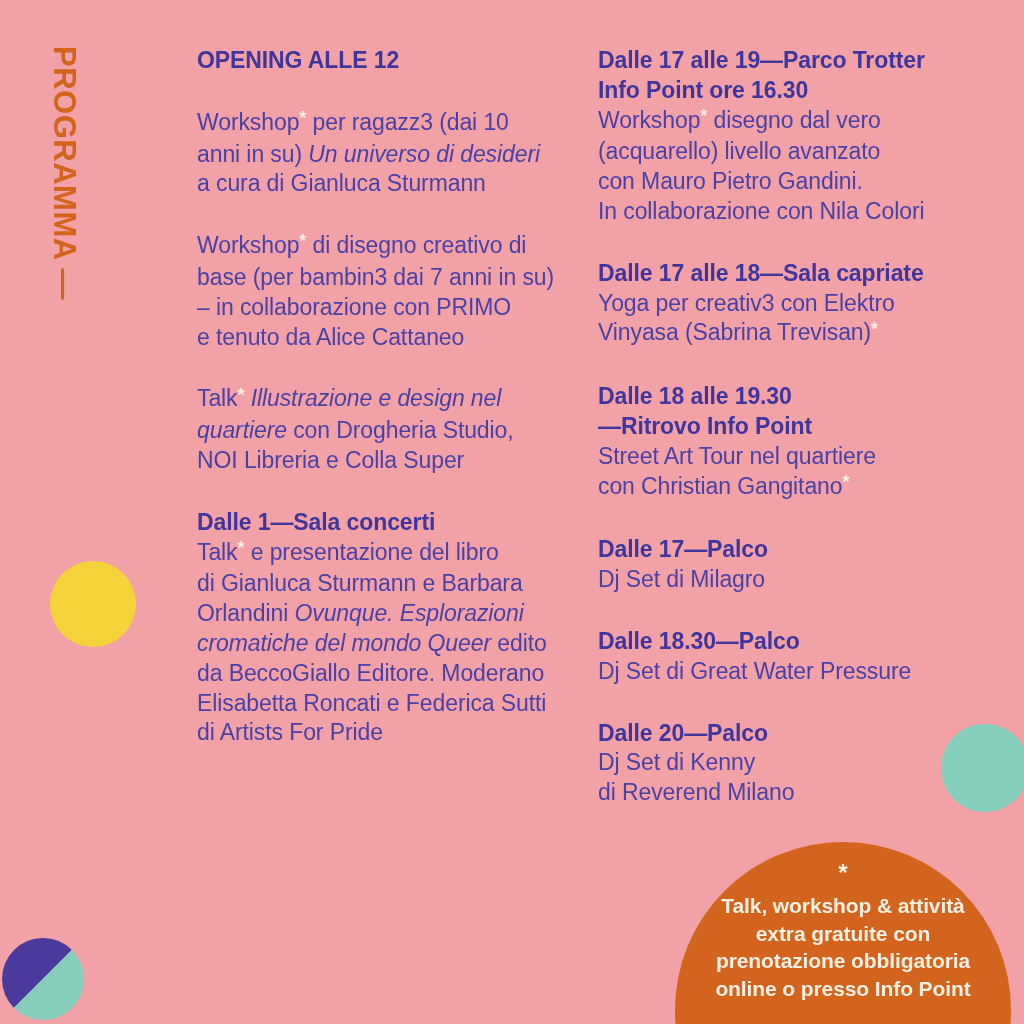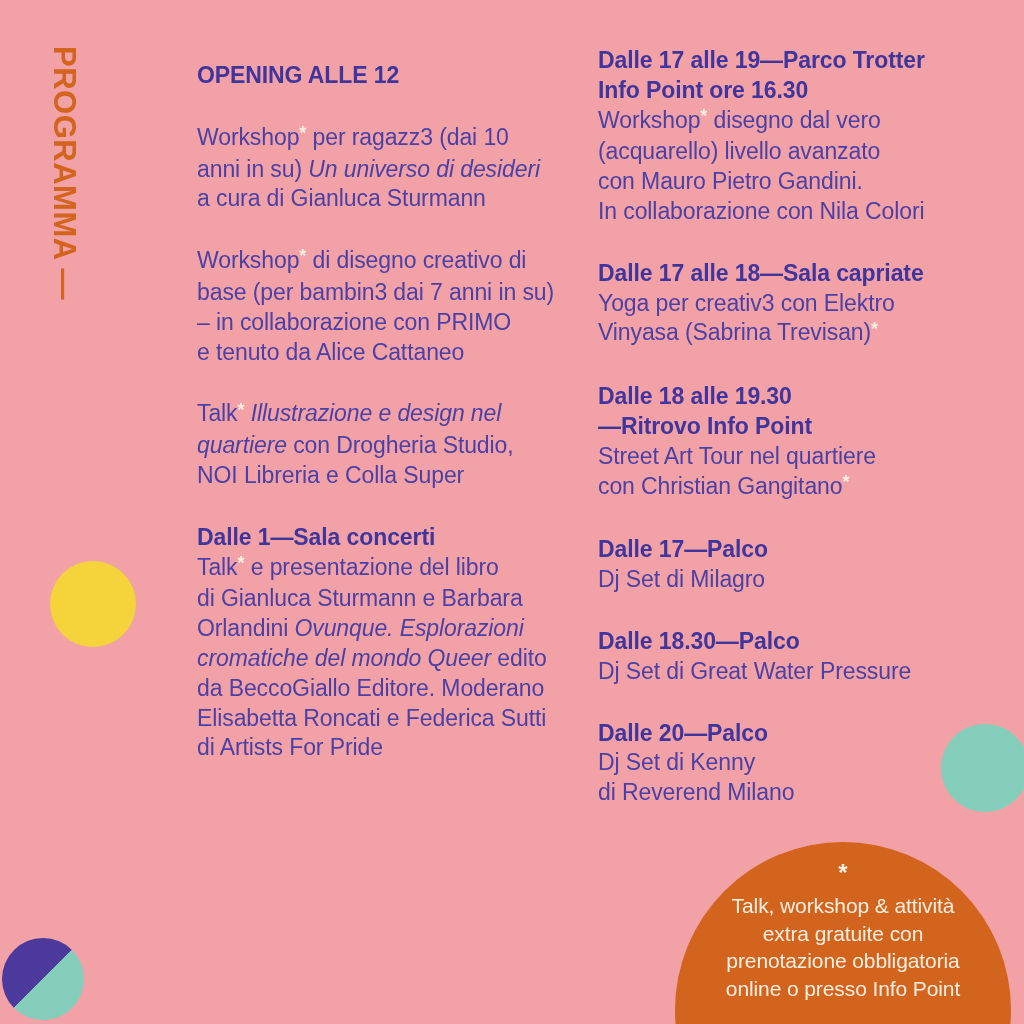--- a/index.html
+++ b/index.html
@@ -13,21 +13,21 @@
   
   .vtitle {
     position: absolute; left: 164px; top: 46px;
     transform: rotate(90deg); transform-origin: 0 0;
     color: var(--orange, #D2641E);
     font-weight: 700; font-size: 31px; line-height: 40px;
     letter-spacing: 0.5px; white-space: pre;
   }
   
   .col { position: absolute; top: 46px; font-size: 23px; line-height: 29.8px; letter-spacing: -0.1px; }
-  .col-left  { left: 197px; width: 390px; margin-top: 15px; }
+  .col-left  { left: 197px; width: 390px; }
   .col-right { left: 598px; width: 400px; }
   .event { margin: 0 0 32px 0; }
   .event-heading {
     margin: 0; font-size: inherit; font-weight: 700;
     color: var(--heading-purple, #3F359C); white-space: pre;
   }
   .event-body {
     margin: 0; font-weight: 400;
     color: var(--body-purple, #4B40A5); white-space: pre;
   }
@@ -44,21 +44,21 @@
     left: 2px; top: 938px; width: 82px; height: 82px;
     background: linear-gradient(135deg, var(--deep-purple, #4B3A9B) 0 50%, var(--teal, #85CEBB) 50% 100%);
   }
   .dome { left: 675px; top: 842px; width: 336px; height: 336px; background: var(--orange, #D2641E); }
   
   .footnote {
     position: absolute; left: 675px; top: 858px; width: 336px;
     text-align: center; color: var(--cream, #F7EFE2);
   }
   .footnote-ast { font-size: 24px; font-weight: 700; line-height: 30px; margin-bottom: 4px; }
-  .footnote-text { font-size: 21px; line-height: 27.5px; font-weight: 400; white-space: pre; letter-spacing: -0.1px; }
+  .footnote-text { font-size: 21px; line-height: 27.5px; font-weight: 700; white-space: pre; letter-spacing: -0.1px; }
 </style>
 </head>
 <body>
 
 <div class="canvas">
 
   <div class="vtitle">
     <div class="vtitle-line1">PROGRAMMA —</div>
     
   </div>

